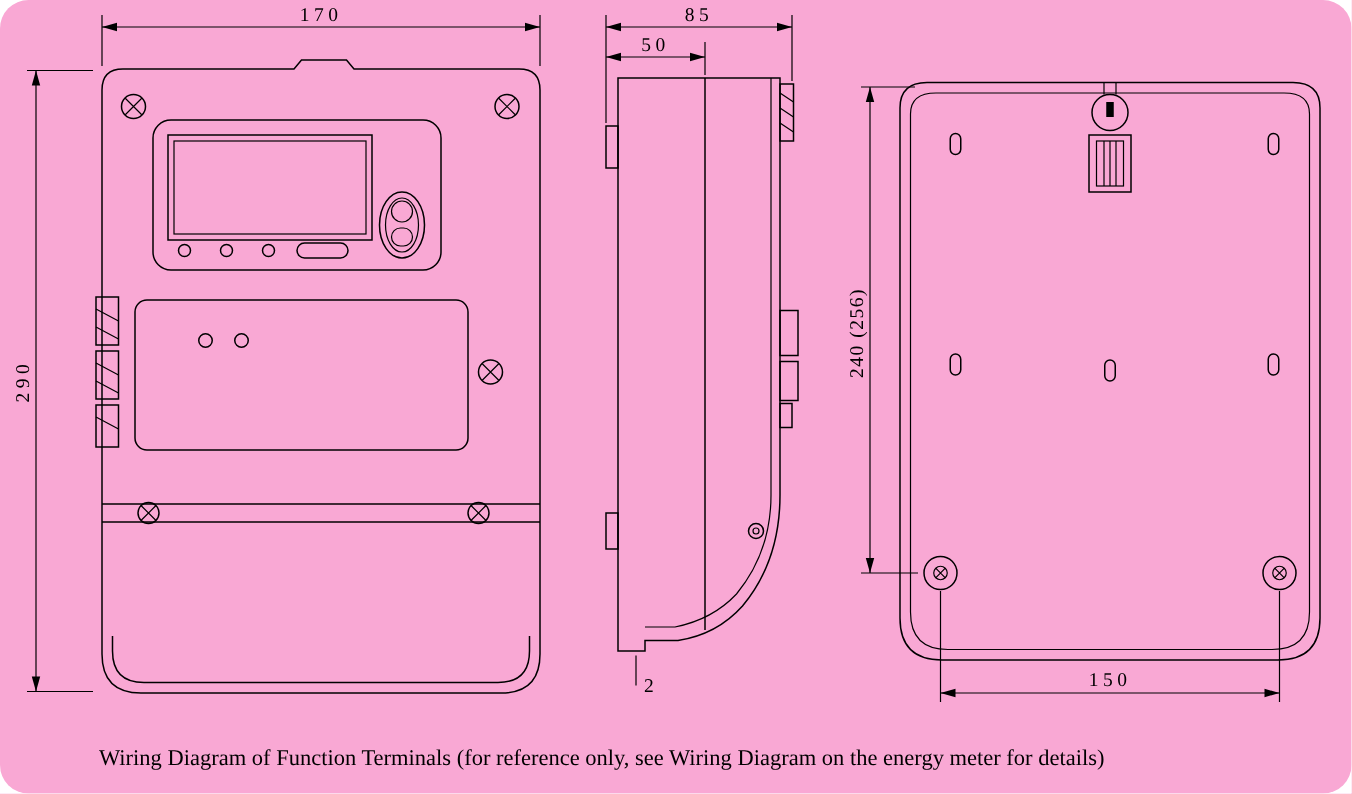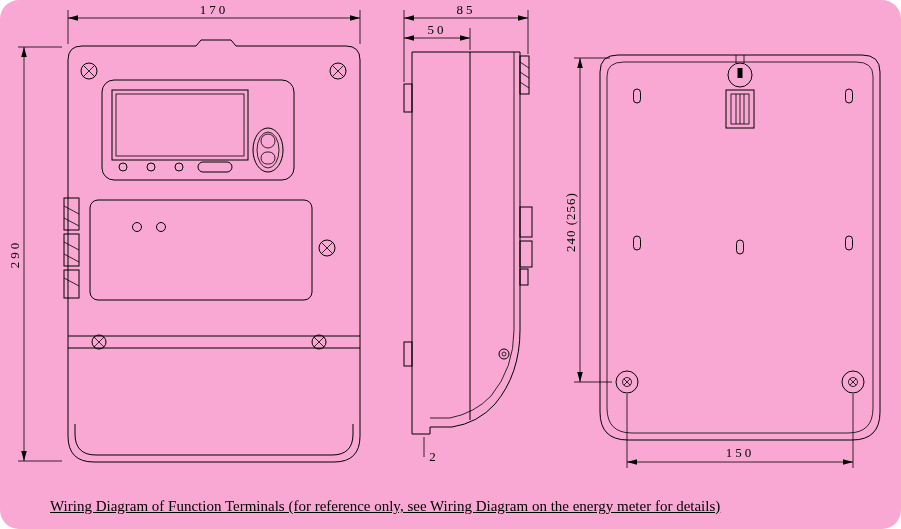--- a/index.html
+++ b/index.html
@@ -4,21 +4,21 @@
 <style>
   html,body{margin:0;padding:0;background:#fff;}
   .canvas{position:relative;width:901px;height:529px;background:#f9a8d4;overflow:hidden;
           font-family:"Liberation Serif",serif;border-radius:19px;}
   svg{position:absolute;left:0;top:0;}
   .ln{fill:none;stroke:#000;stroke-width:1;}
   .thin{fill:none;stroke:#000;stroke-width:0.8;}
   .dim{font:13px "Liberation Serif",serif;letter-spacing:3px;fill:#000;stroke:none;}
   .dim-tight{font:13px "Liberation Serif",serif;letter-spacing:1px;fill:#000;stroke:none;}
   .arrow{fill:#000;stroke:none;}
-  .caption{position:absolute;left:50px;top:498px;font:15px "Liberation Serif",serif;color:#000;white-space:nowrap;text-decoration:underline;}
+  .caption{position:absolute;left:66px;top:498px;font:15px "Liberation Serif",serif;color:#000;white-space:nowrap;}
 </style>
 </head>
 <body>
 
 <div class="canvas">
 <svg width="901" height="529" viewBox="0 0 901 529">
 
   <g>
     <path class="ln" d="M 82 46 L 196 46 L 201 40 L 231 40 L 236 46 L 346 46 Q 360 46 360 60 L 360 436 Q 360 462 334 462 L 94 462 Q 68 462 68 436 L 68 60 Q 68 46 82 46 Z"></path>
     <path class="ln" d="M 75 424 L 75 434 Q 75 455 96 455 L 332 455 Q 353 455 353 434 L 353 424"></path>

